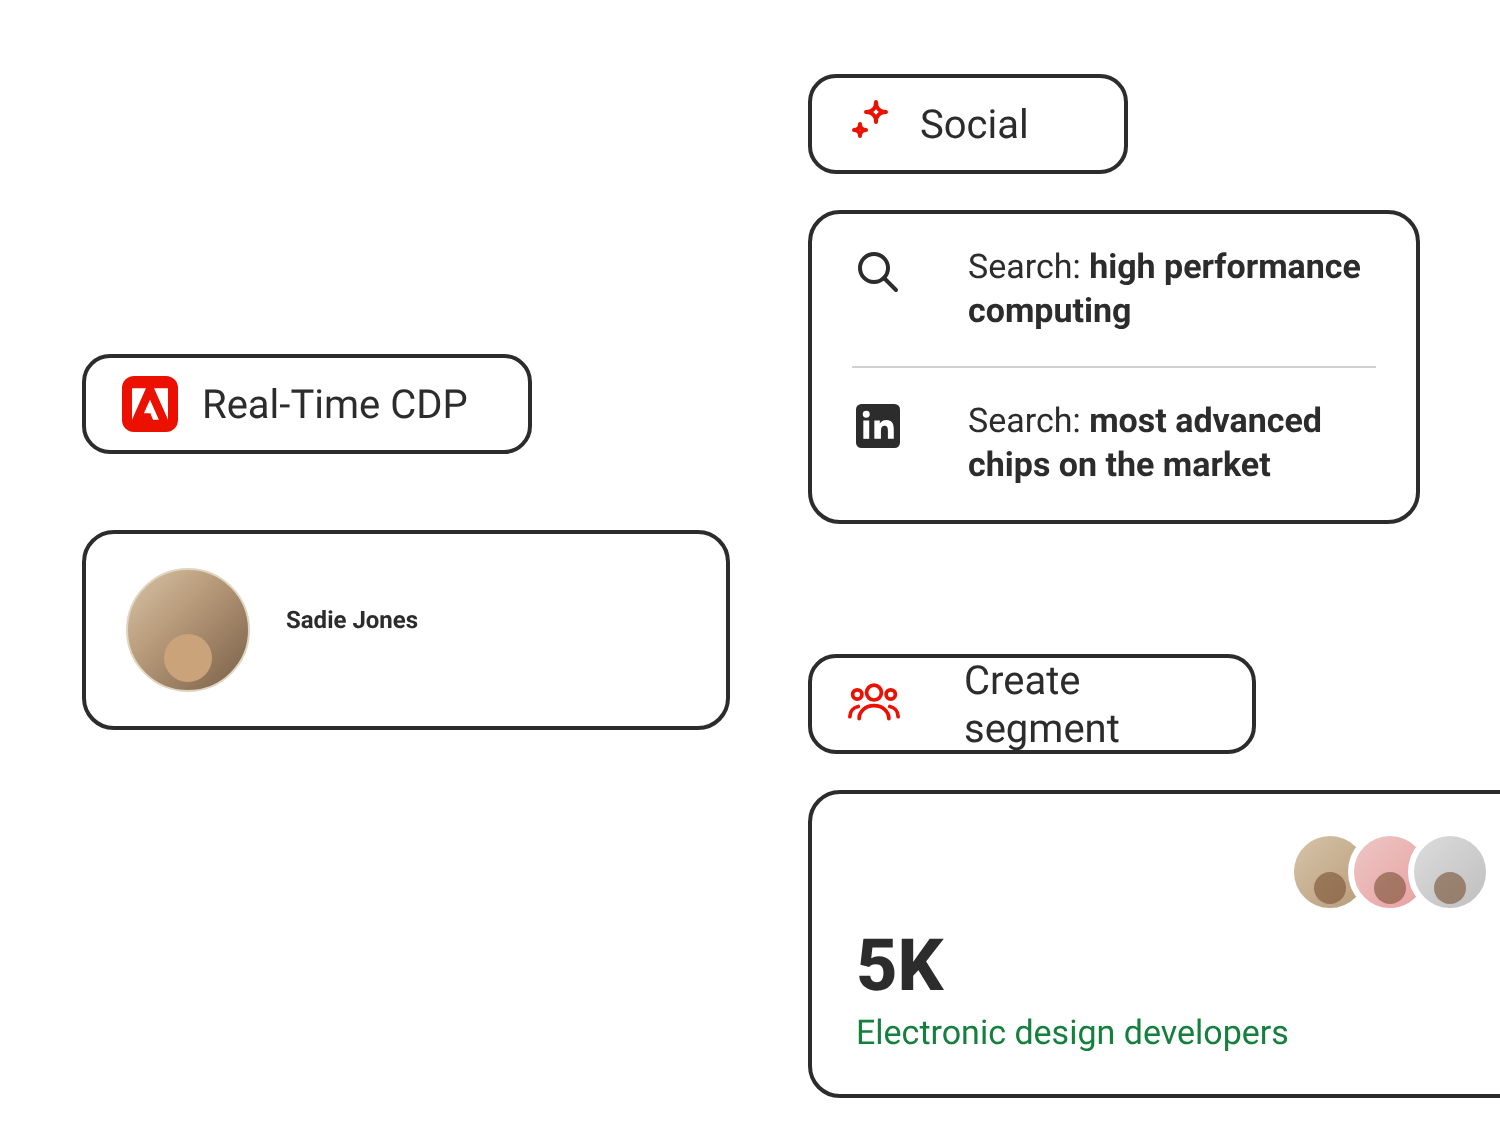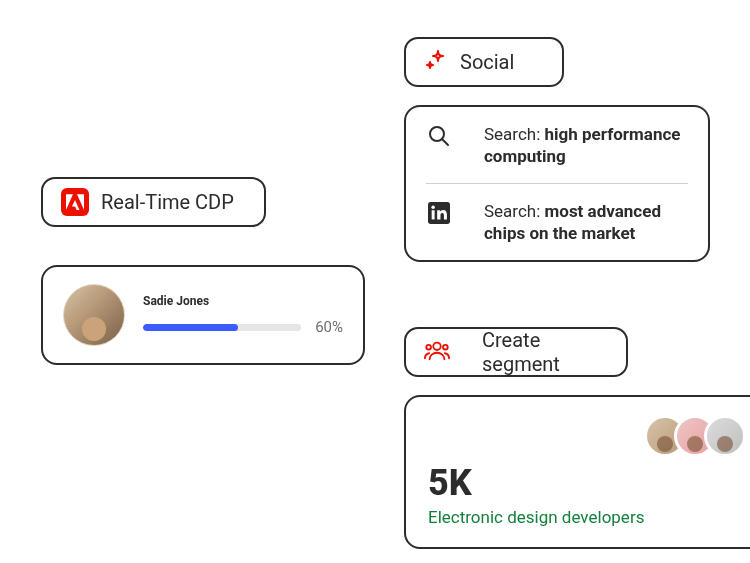--- a/index.html
+++ b/index.html
@@ -110,26 +110,20 @@
   </span>
   <span class="pill-label">Real-Time CDP</span>
 </div>
 
 <div class="card profile-card">
   <div class="avatar">
       <div class="head"></div>
     </div>
   <div class="profile-right">
     <div class="profile-name">Sadie Jones</div>
-    <div class="progress-row">
-      <div class="progress-bar">
-        <div class="progress-fill" style="width:60%"></div>
-      </div>
-      <span class="progress-pct">60%</span>
-    </div>
   </div>
 </div>
 
 <div class="pill events-pill">
   <span class="red-icon">
     <svg width="24" height="24" viewBox="0 0 24 24" fill="none" stroke-width="2" stroke-linejoin="round" stroke-linecap="round">
       <path d="M14 3c0 3 2 5 5 5-3 0-5 2-5 5 0-3-2-5-5-5 3 0 5-2 5-5z"></path>
       <path d="M6 14c0 1.8 1.2 3 3 3-1.8 0-3 1.2-3 3 0-1.8-1.2-3-3-3 1.8 0 3-1.2 3-3z"></path>
     </svg>
   </span>

